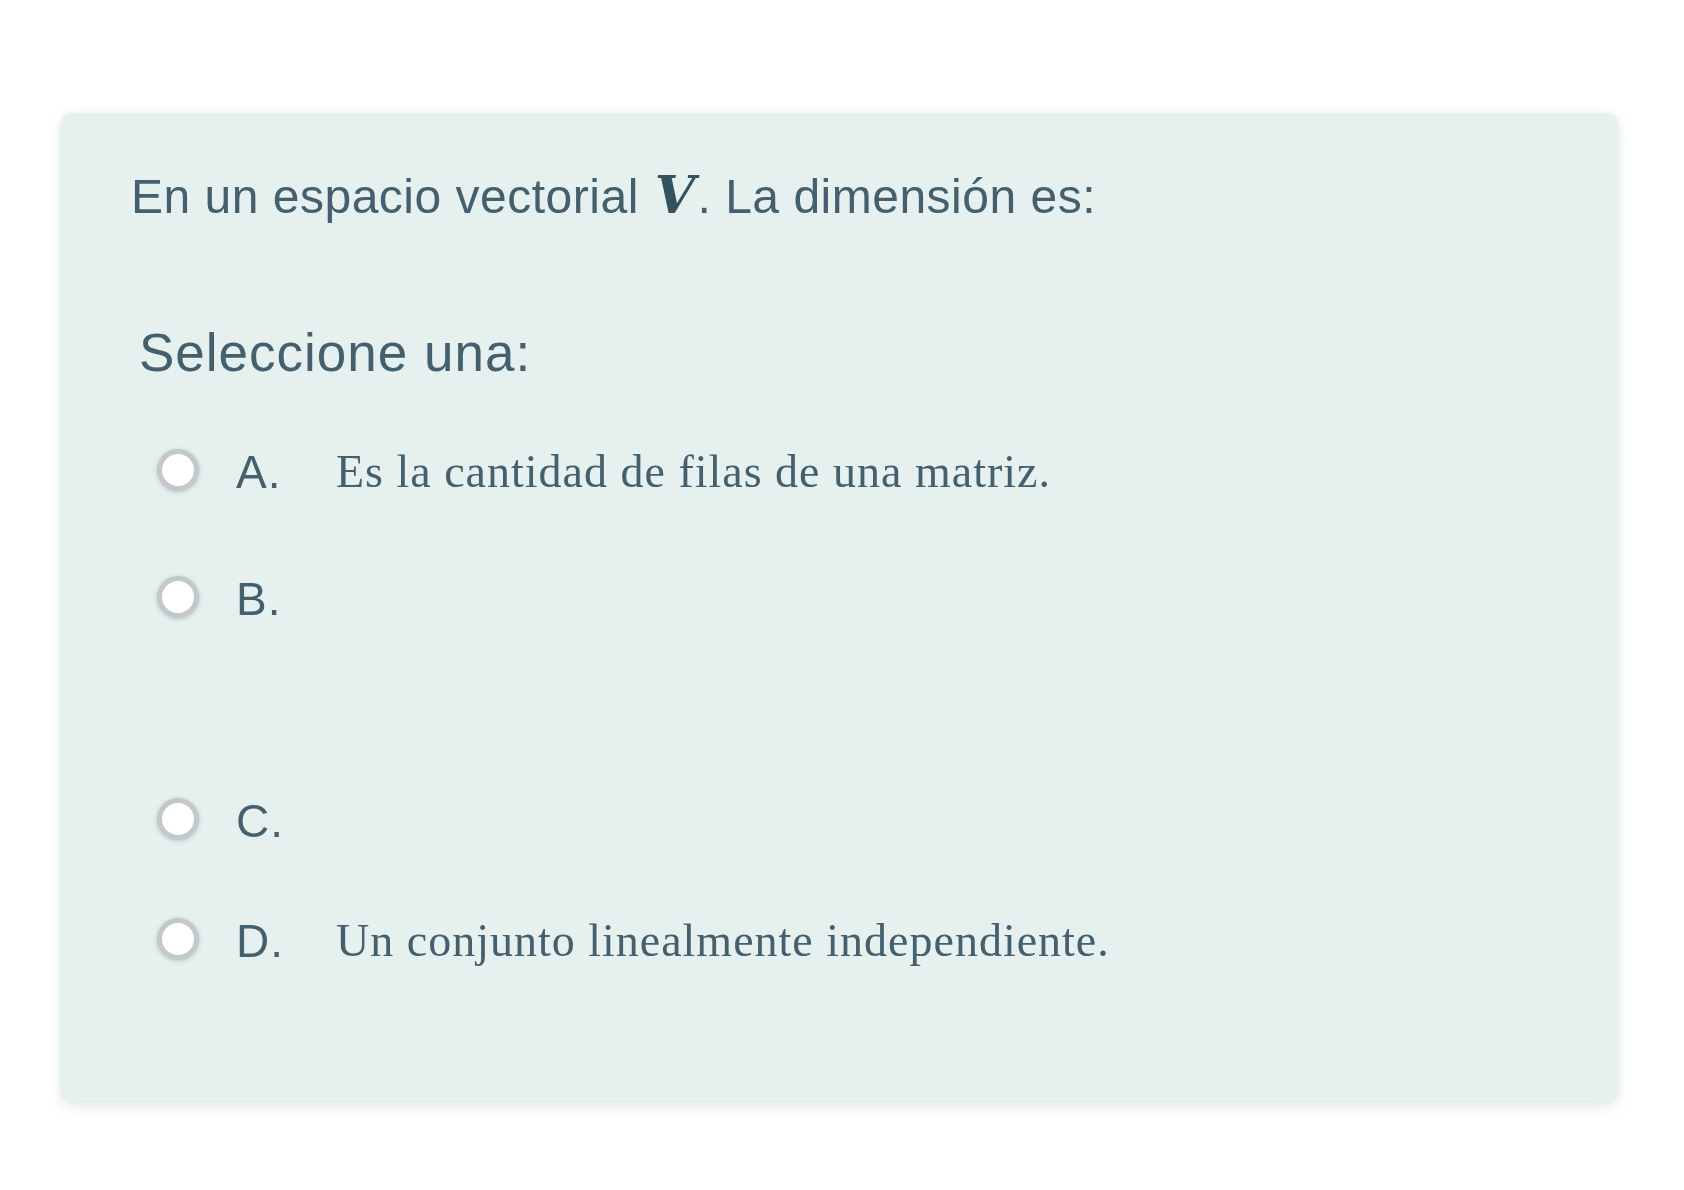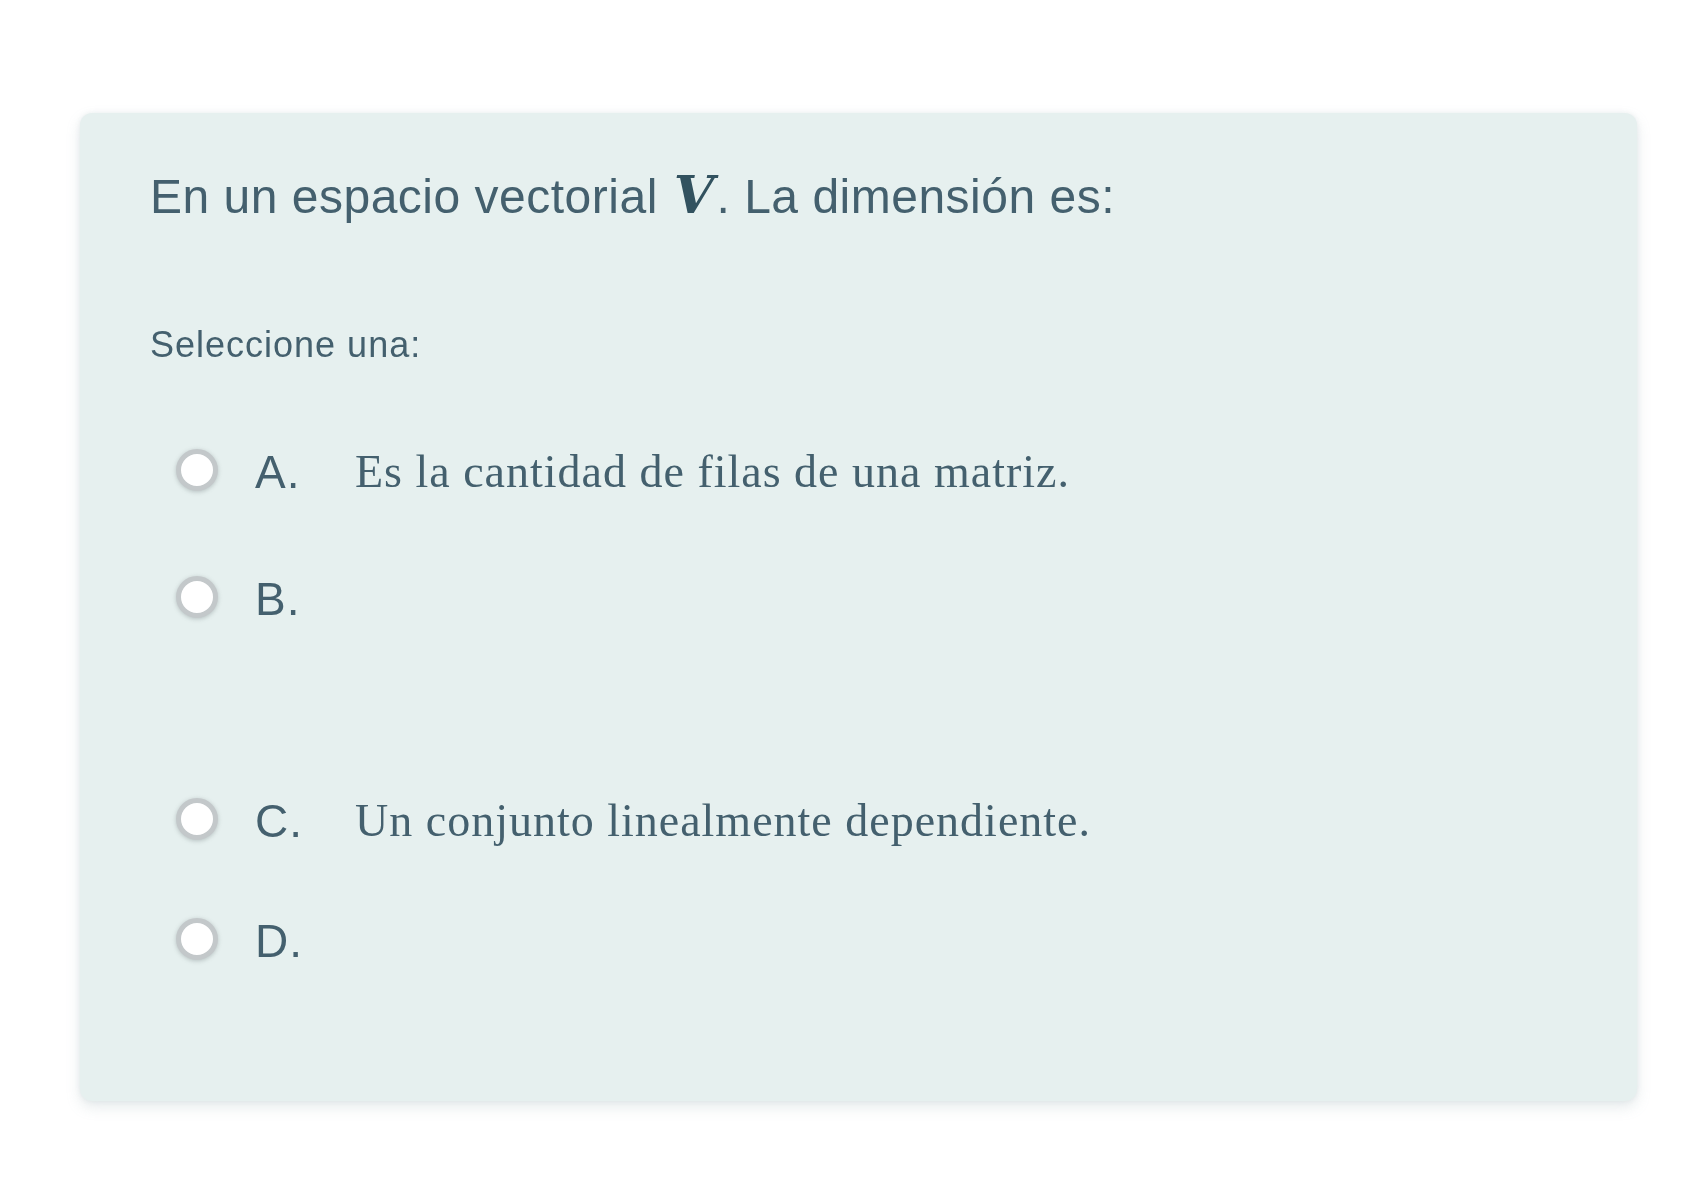--- a/index.html
+++ b/index.html
@@ -7,21 +7,21 @@
     margin: 0; padding: 0;
     width: 1684px; height: 1190px;
     background: #ffffff;
     font-family: "Liberation Sans", "DejaVu Sans", sans-serif;
     overflow: hidden;
   }
   .stage { position: relative; width: 1684px; height: 1190px; background:#ffffff; }
 
   .card {
     position: absolute;
-    left: 80px; top: 113px;
+    left: 61px; top: 113px;
     width: 1557px; height: 988px;
     background: #e6f0ef;
     border-radius: 12px;
     box-shadow: 0 6px 14px rgba(140,162,168,0.22), 0 0 5px rgba(140,162,168,0.15);
   }
 
   .question {
     position: absolute;
     left: 70px; top: 52px;
     margin: 0;
@@ -36,22 +36,22 @@
     font-style: italic;
     font-weight: bold;
     font-size: 52px;
     color: #32525f;
     padding: 0 2px;
   }
 
   .select-label {
     position: absolute;
     left: 70px; top: 203px;
-    margin: 0;
-    font-size: 36px;
+    margin: 8px;
+    font-size: 53px;
     line-height: 58px;
     letter-spacing: 1px;
     color: #44606e;
   }
 
   .opt {
     position: absolute;
     left: 96px;
     display: flex;
     align-items: flex-start;
@@ -108,25 +108,25 @@
     <div class="opt row-b">
       <span class="radio"></span>
       <span class="letter">B.</span>
       <span class="otext">
       </span>
     </div>
 
     <div class="opt row-c">
       <span class="radio"></span>
       <span class="letter">C.</span>
-      <span class="otext">
-        <span class="l1">Un conjunto linealmente dependiente.</span>
-
-      </span>
     </div>
 
     <div class="opt row-d">
       <span class="radio"></span>
       <span class="letter">D.</span>
+      <span class="otext">
+        <span class="l1">Un conjunto linealmente independiente.</span>
+
+      </span>
     </div>
 
   </section>
 </div>
 
 </body></html>

